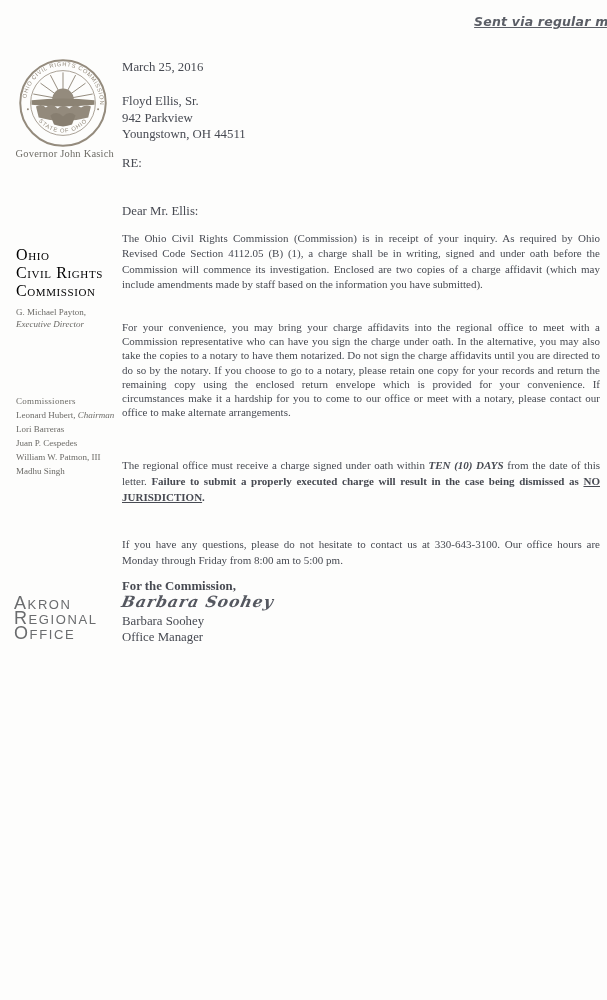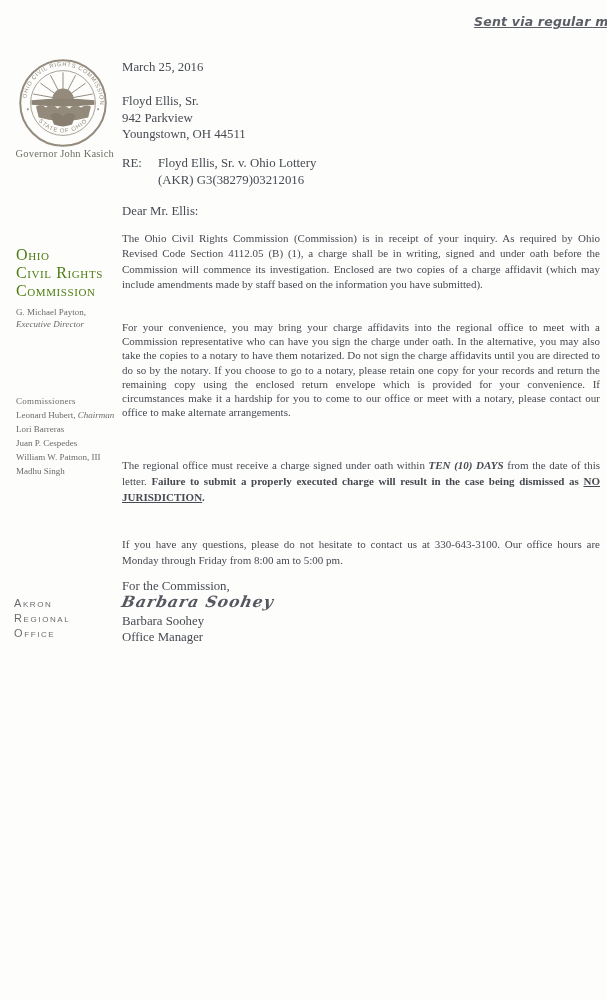--- a/index.html
+++ b/index.html
@@ -26,51 +26,51 @@
   .sidebar{position:absolute;left:0;top:0;width:120px;height:760px;}
   .seal{position:absolute;left:18px;top:58px;width:90px;height:90px;}
   .governor{
     position:absolute;left:14px;top:148px;width:100px;
     font-size:10.5px;color:#6e6c66;text-align:right;letter-spacing:0.2px;
   }
   .agency{
     position:absolute;left:16px;top:246px;width:104px;
     font-variant:small-caps;
     font-size:16px;line-height:18px;
-    letter-spacing:0.6px;color:#4d7c0f;font-weight:500;
+    letter-spacing:0.6px;color:#000000;font-weight:500;
   }
   .director{position:absolute;left:16px;top:306px;width:104px;font-size:9px;line-height:12px;color:#6c6b67;}
   .director .it{font-style:italic;}
   .commissioners{position:absolute;left:16px;top:394px;width:108px;font-size:9px;line-height:14px;color:#6c6b67;}
   .commissioners .head{letter-spacing:0.3px;}
   .commissioners .it{font-style:italic;}
   .office{position:absolute;left:14px;top:596px;width:110px;color:#6f7170;}
   .office .oname{
     font-family:"Liberation Sans", sans-serif;
-    font-variant:small-caps;font-size:11px;line-height:15px;
+    font-variant:small-caps;font-size:18px;line-height:15px;
     letter-spacing:1.6px;color:#6a6c6e;
   }
   .office .addr{margin-top:3px;font-size:8.6px;line-height:11px;color:#74746f;}
   
   .main{position:absolute;left:122px;top:0;width:478px;}
   .abs{position:absolute;left:0;}
   .date{top:60px;font-size:12.8px;}
   .recipient{top:93px;font-size:12.8px;line-height:16.5px;}
   .reblock{top:155px;font-size:12.8px;line-height:17px;display:flex;}
   .reblock .relabel{width:36px;}
   .salutation{top:204px;font-size:12.8px;}
   .para{width:478px;font-size:11px;line-height:15.3px;text-align:justify;margin:0;}
   .para1{top:231px;}
   .para2{top:320px;line-height:14.2px;}
   .para3{top:458px;line-height:15.8px;}
   .para4{top:537px;line-height:15.5px;}
   .bi{font-weight:bold;font-style:italic;}
   .b{font-weight:bold;}
   .bu{font-weight:bold;text-decoration:underline;}
-  .closing{top:579px;font-size:12.8px;}
+  .closing{top:579px;font-size:12.8px;font-weight:bold;}
   .signature{
     top:592px;
     font-family:"DejaVu Serif", serif;
     font-style:italic;font-weight:bold;
     font-size:15.5px;color:#555860;
     transform:skewX(-12deg);
     letter-spacing:1px;
   }
   .signer-name{top:614px;font-size:12.8px;}
   .signer-title{top:630px;font-size:12.8px;}
@@ -165,24 +165,20 @@
     <div class="abs date">March 25, 2016</div>
 
     <div class="abs recipient">
       <div>Floyd Ellis, Sr.</div>
       <div>942 Parkview</div>
       <div>Youngstown, OH 44511</div>
     </div>
 
     <div class="abs reblock">
       <div class="relabel">RE:</div>
-      <div>
-        <div>Floyd Ellis, Sr. v. Ohio Lottery</div>
-        <div>(AKR) G3(38279)03212016</div>
-      </div>
     </div>
 
     <div class="abs salutation">Dear Mr. Ellis:</div>
 
     <p class="abs para para1">The Ohio Civil Rights Commission (Commission) is in receipt of your inquiry.  As required by Ohio Revised Code Section 4112.05 (B) (1), a charge shall be in writing, signed and under oath before the Commission will commence its investigation.  Enclosed are two copies of a charge affidavit (which may include amendments made by staff based on the information you have submitted).</p>
 
     <p class="abs para para2">For your convenience, you may bring your charge affidavits into the regional office to meet with a Commission representative who can have you sign the charge under oath.  In the alternative, you may also take the copies to a notary to have them notarized.  Do not sign the charge affidavits until you are directed to do so by the notary. If you choose to go to a notary, please retain one copy for your records and return the remaining copy using the enclosed return envelope which is provided for your convenience. If circumstances make it a hardship for you to come to our office or meet with a notary, please contact our office to make alternate arrangements.</p>
 
     <p class="abs para para3"><span>The regional office must receive a charge signed under oath within </span><span class="bi">TEN (10) DAYS</span><span> from the date of this letter. </span><span class="b">Failure to submit a properly executed charge will result in the case being dismissed as </span><span class="bu">NO JURISDICTION</span><span class="b">.</span></p>
 

